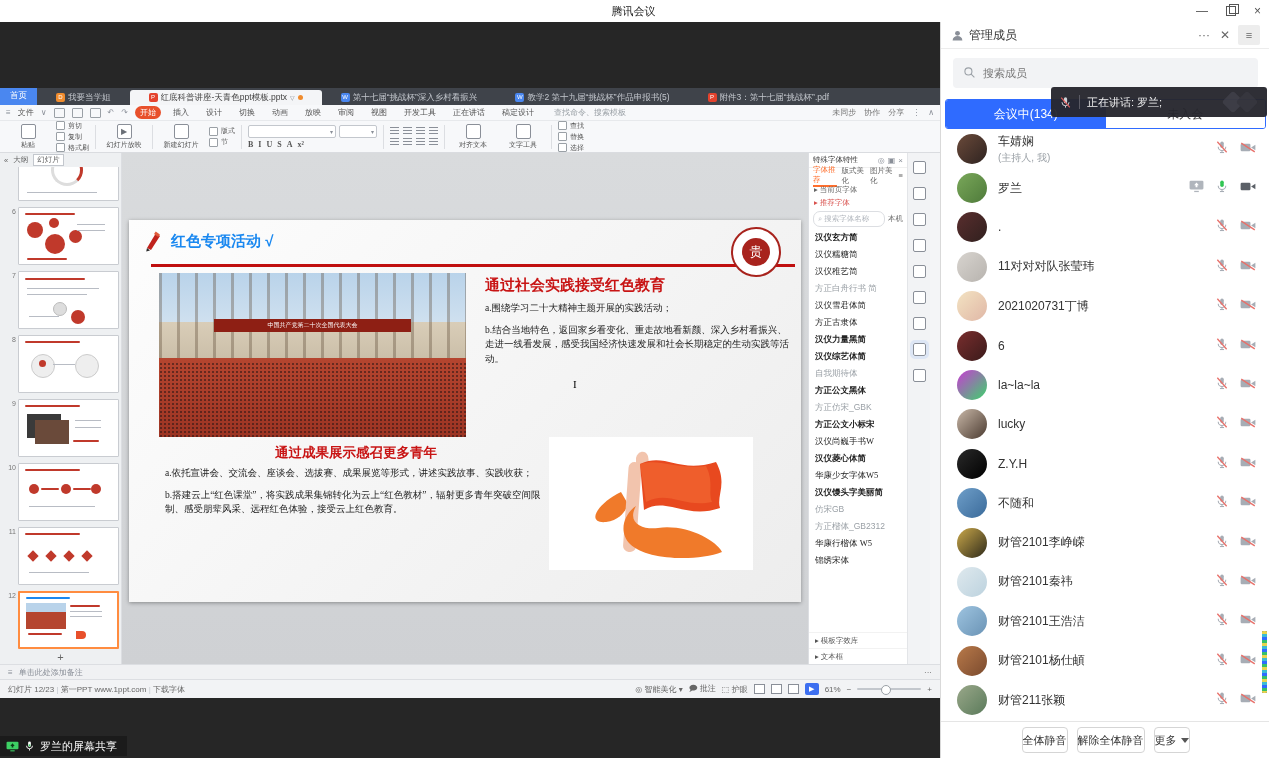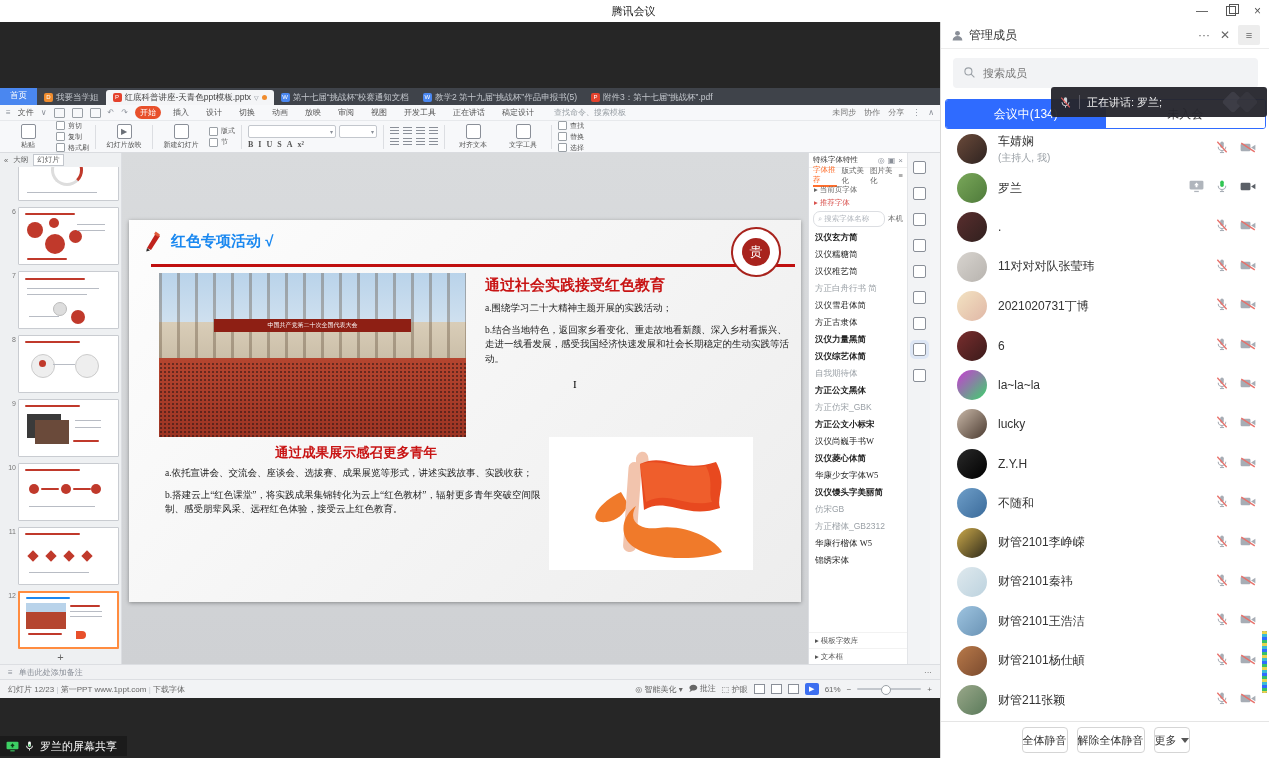--- a/index.html
+++ b/index.html
@@ -16,21 +16,21 @@
   .win-restore::before{content:'';position:absolute;top:-3px;left:2px;width:8px;height:8px;border:1px solid #555;}
 
   
   #share{left:0;top:22px;width:940px;height:736px;background:#262626;}
   #share-badge{left:0;bottom:2px;background:#1b1b1b;height:20px;display:flex;align-items:center;
                gap:5px;padding:0 10px 0 6px;color:#fff;font-size:11px;}
 
   
   #wps{left:0;top:66px;width:940px;height:610px;background:#f4f5f7;display:flex;flex-direction:column;}
   #wps-tabbar{height:17px;background:#3f434a;display:flex;align-items:flex-end;overflow:hidden;}
-  .wps-tab{height:15px;display:flex;align-items:center;gap:3px;padding:0 7px;font-size:8.5px;color:#c3c7cd;
+  .wps-tab{height:15px;display:flex;align-items:center;gap:3px;padding:0 19px;font-size:8.5px;color:#c3c7cd;
            white-space:nowrap;overflow:hidden;max-width:160px;}
   .wps-tab .ticon{width:9px;height:9px;border-radius:2px;color:#fff;font-size:6px;line-height:9px;text-align:center;flex:none;}
   .wps-tab.t-home{background:#4a87f0;color:#fff;padding:2px 10px;border-radius:2px 2px 0 0;}
   .wps-tab.t-active{background:#f4f5f7;color:#444;border-radius:3px 3px 0 0;max-width:190px;}
   .t-ppt .ticon,.t-pdf .ticon{background:#e4422d;}
   .t-doc-blue .ticon{background:#4a87f0;}
   .t-doc-orange .ticon{background:#f08c2e;}
   .tab-dot{width:5px;height:5px;border-radius:50%;background:#f08c2e;flex:none;}
   .tab-caret{font-size:6px;color:#8a8f98;}
 
@@ -205,21 +205,21 @@
           <span style="overflow: hidden; text-overflow: ellipsis;">我要当学姐</span>
         </div>
         <div class="wps-tab t-ppt t-active">
           <span class="ticon">P</span>
           <span style="overflow: hidden; text-overflow: ellipsis;">红底科普讲座-天青色ppt模板.pptx</span>
           <span class="tab-caret">▽</span>
           <span class="tab-dot"></span>
         </div>
         <div class="wps-tab t-doc-blue">
           <span class="ticon">W</span>
-          <span style="overflow: hidden; text-overflow: ellipsis;">第十七届“挑战杯”校赛通知文档</span>
+          <span style="overflow: hidden; text-overflow: ellipsis;">第十七届“挑战杯”深入乡村看振兴</span>
         </div>
         <div class="wps-tab t-doc-blue">
           <span class="ticon">W</span>
           <span style="overflow: hidden; text-overflow: ellipsis;">教学2 第十九届“挑战杯”作品申报书(5)</span>
         </div>
         <div class="wps-tab t-pdf">
           <span class="ticon">P</span>
           <span style="overflow: hidden; text-overflow: ellipsis;">附件3：第十七届“挑战杯”.pdf</span>
         </div>
       </div>

